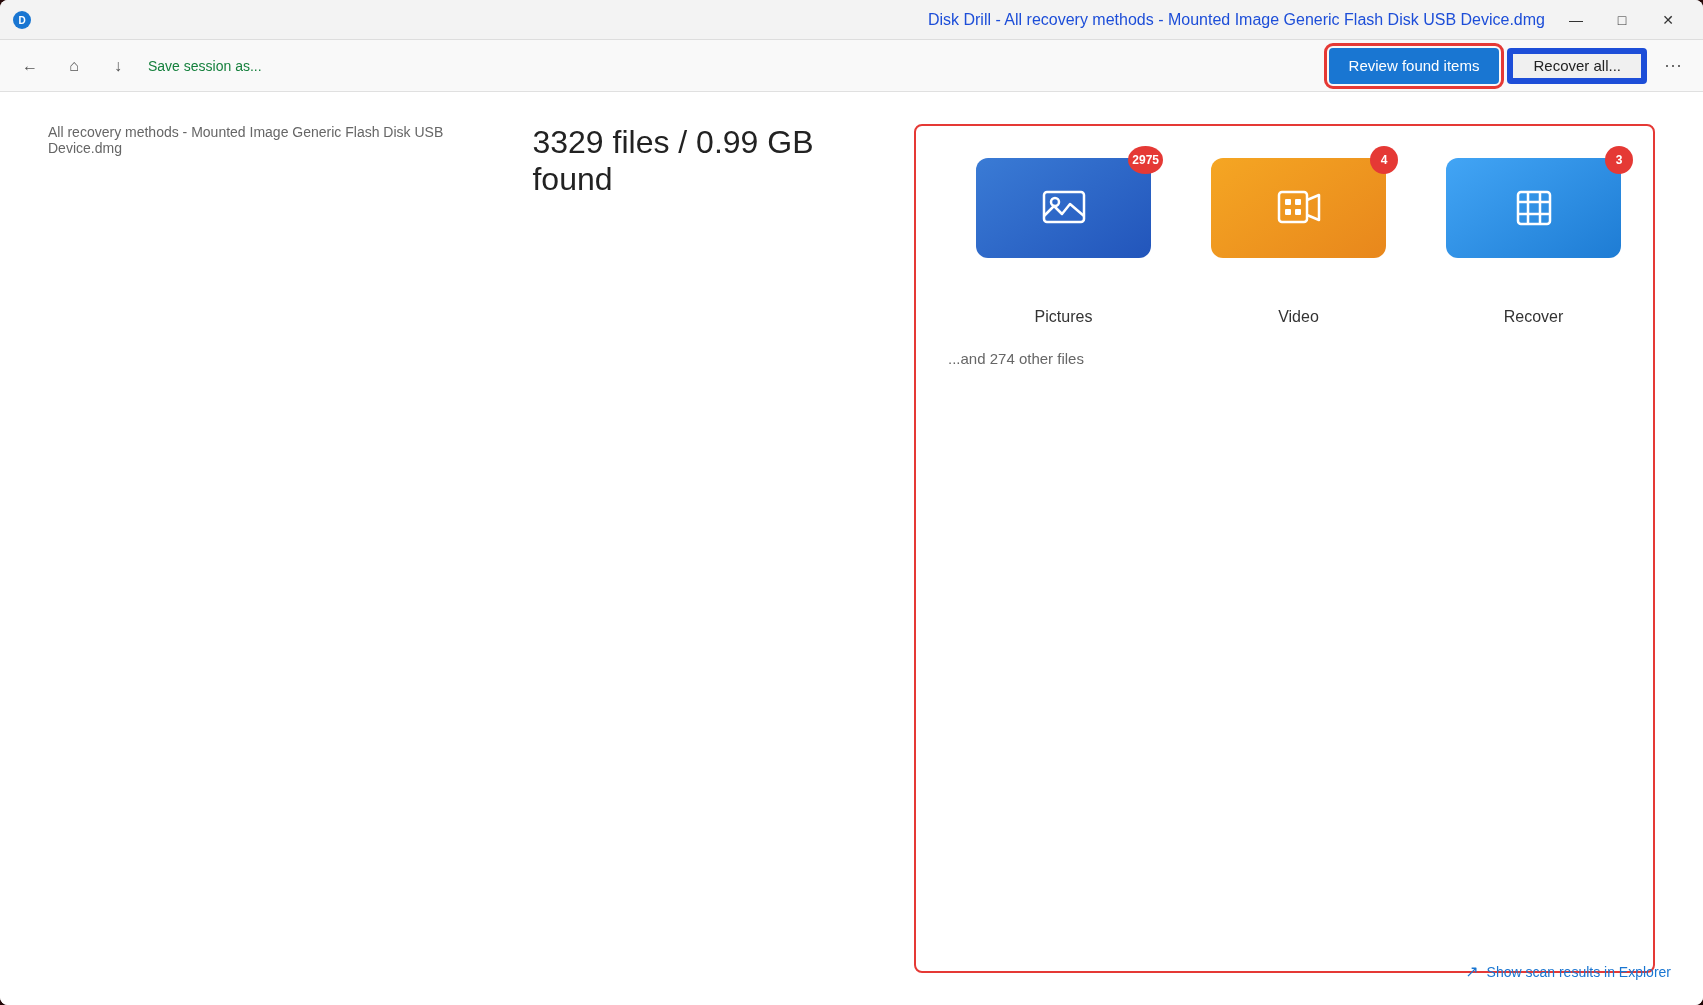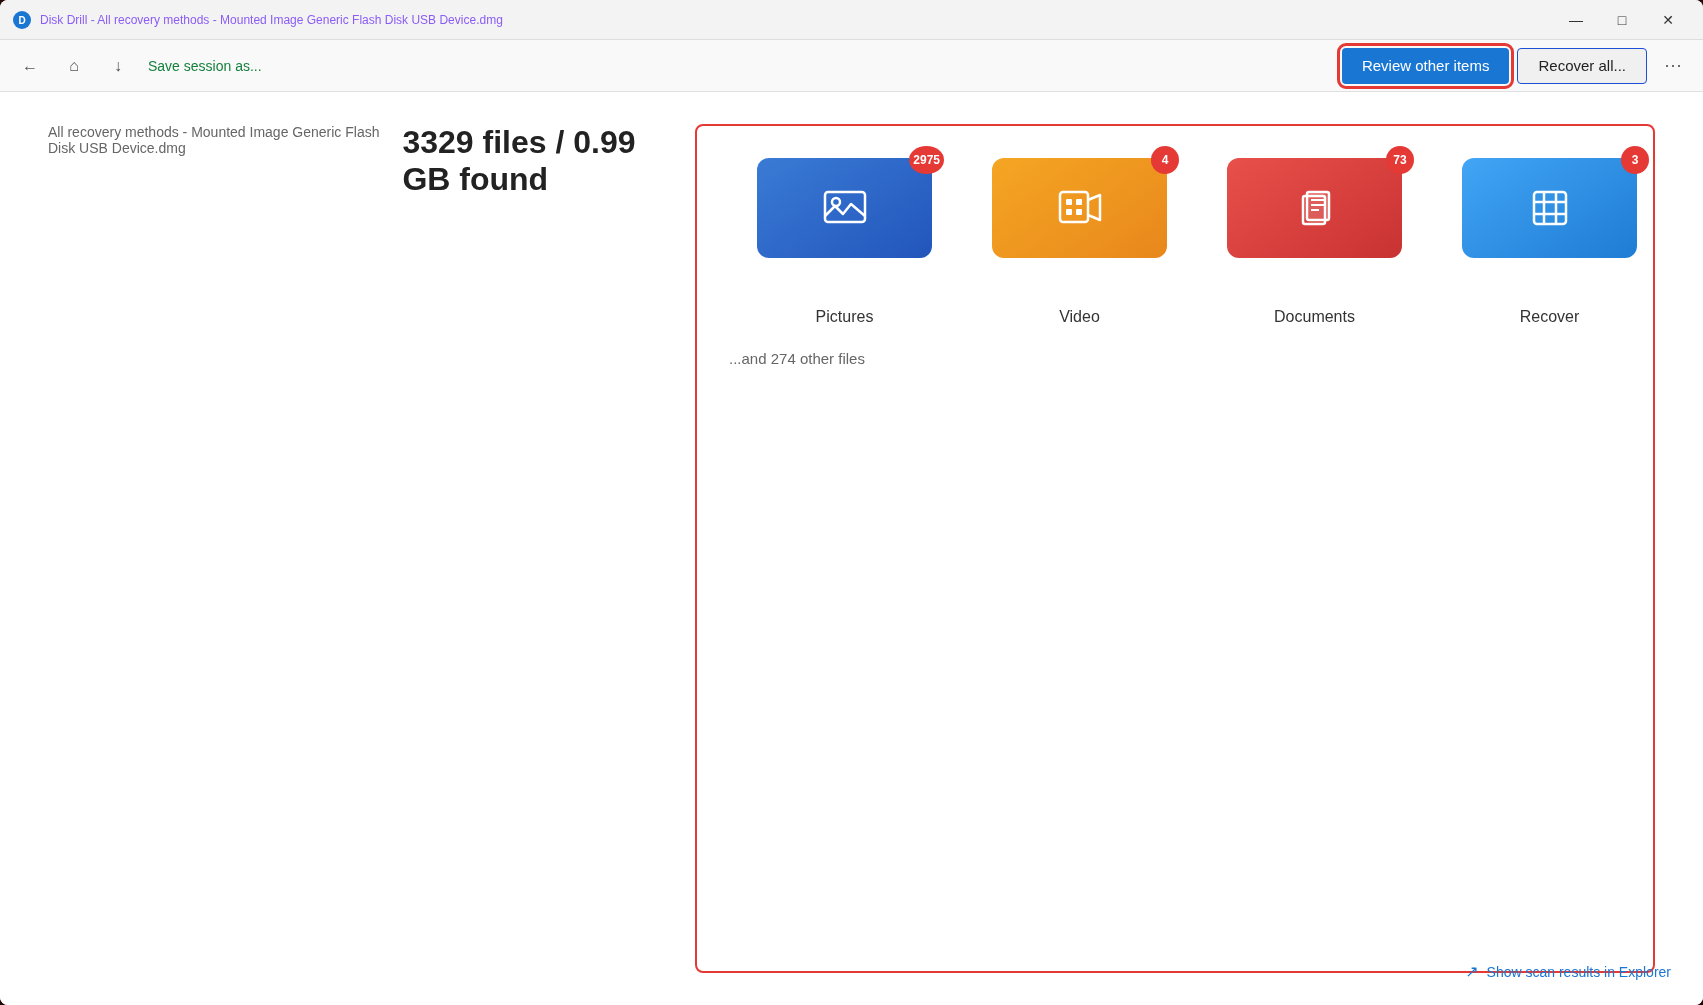--- a/index.html
+++ b/index.html
@@ -34,23 +34,24 @@
       padding: 0 12px;
       gap: 8px;
       flex-shrink: 0;
     }
     .title-bar-logo {
       width: 20px;
       height: 20px;
       flex-shrink: 0;
     }
     .title-bar-text {
-      font-size: 12px;
-      color: #8b5cf6;
+      font-size: 16px;
+      color: #1d4ed8;
       flex: 1;
+      text-align: right;
     }
     .window-controls {
       display: flex;
       gap: 0;
     }
     .win-btn {
       width: 46px;
       height: 32px;
       border: none;
       background: transparent;
@@ -104,21 +105,21 @@
     }
     .btn-review {
       background: #1976d2;
       color: #fff;
       outline: 3px solid #e53935;
       outline-offset: 2px;
     }
     .btn-recover {
       background: #f0f0f0;
       color: #222;
-      border: 1px solid #1d4ed8;
+      border: 6px solid #1d4ed8;
     }
     .btn-more {
       width: 36px;
       height: 36px;
       background: transparent;
       border: none;
       cursor: pointer;
       font-size: 18px;
       color: #555;
       display: flex;
@@ -135,21 +136,21 @@
       display: flex;
       flex-direction: row;
       gap: 12px;
     }
     .subtitle {
       font-size: 14px;
       color: #666;
     }
     .headline {
       font-size: 32px;
-      font-weight: 700;
+      font-weight: 400;
       color: #222;
       margin-bottom: 16px;
     }
 
     
     .categories-box {
       border: 2.5px solid #e53935;
       border-radius: 8px;
       padding: 32px 32px 28px 32px;
       display: flex;
@@ -269,21 +270,21 @@
       <span>←</span>
     </button>
     <button class="toolbar-nav-btn">
       <span>⌂</span>
     </button>
     <button class="toolbar-nav-btn">
       <span>↓</span>
     </button>
     <span class="toolbar-save">Save session as...</span>
     <div class="toolbar-spacer"></div>
-    <button class="toolbar-action-btn btn-review">Review other items</button>
+    <button class="toolbar-action-btn btn-review">Review found items</button>
     <button class="toolbar-action-btn btn-recover">Recover all...</button>
     <button class="btn-more">
       <span>···</span>
     </button>
   </div>
 
   <div class="main-content">
     <span class="subtitle">All recovery methods - Mounted Image Generic Flash Disk USB Device.dmg</span>
     <span class="headline">3329 files / 0.99 GB found</span>
 
@@ -311,34 +312,20 @@
               <rect x="12" y="17" width="6" height="6" rx="1" fill="white"></rect>
               <rect x="22" y="17" width="6" height="6" rx="1" fill="white"></rect>
               <rect x="12" y="27" width="6" height="6" rx="1" fill="white"></rect>
               <rect x="22" y="27" width="6" height="6" rx="1" fill="white"></rect>
             </svg>
           </div>
           <span class="category-label">Video</span>
         </div>
 
 
-        <div class="category-item">
-          <div class="category-icon cat-documents">
-            <span class="badge">73</span>
-            <svg viewBox="0 0 52 52" fill="none">
-
-              <rect x="14" y="14" width="22" height="28" rx="2" stroke="white" stroke-width="2.5" fill="none"></rect>
-              <rect x="18" y="10" width="22" height="28" rx="2" stroke="white" stroke-width="2.5" fill="rgba(255,255,255,0.15)"></rect>
-              <line x1="22" y1="18" x2="36" y2="18" stroke="white" stroke-width="2"></line>
-              <line x1="22" y1="23" x2="36" y2="23" stroke="white" stroke-width="2"></line>
-              <line x1="22" y1="28" x2="30" y2="28" stroke="white" stroke-width="2"></line>
-            </svg>
-          </div>
-          <span class="category-label">Documents</span>
-        </div>
 
         <div class="category-item">
           <div class="category-icon cat-archives">
             <span class="badge">3</span>
             <svg viewBox="0 0 52 52" fill="none">
               <rect x="10" y="10" width="32" height="32" rx="3" stroke="white" stroke-width="2.5" fill="none"></rect>
               <line x1="20" y1="10" x2="20" y2="42" stroke="white" stroke-width="2.5"></line>
               <line x1="32" y1="10" x2="32" y2="42" stroke="white" stroke-width="2.5"></line>
               <line x1="10" y1="20" x2="42" y2="20" stroke="white" stroke-width="2.5"></line>
               <line x1="10" y1="32" x2="42" y2="32" stroke="white" stroke-width="2.5"></line>

